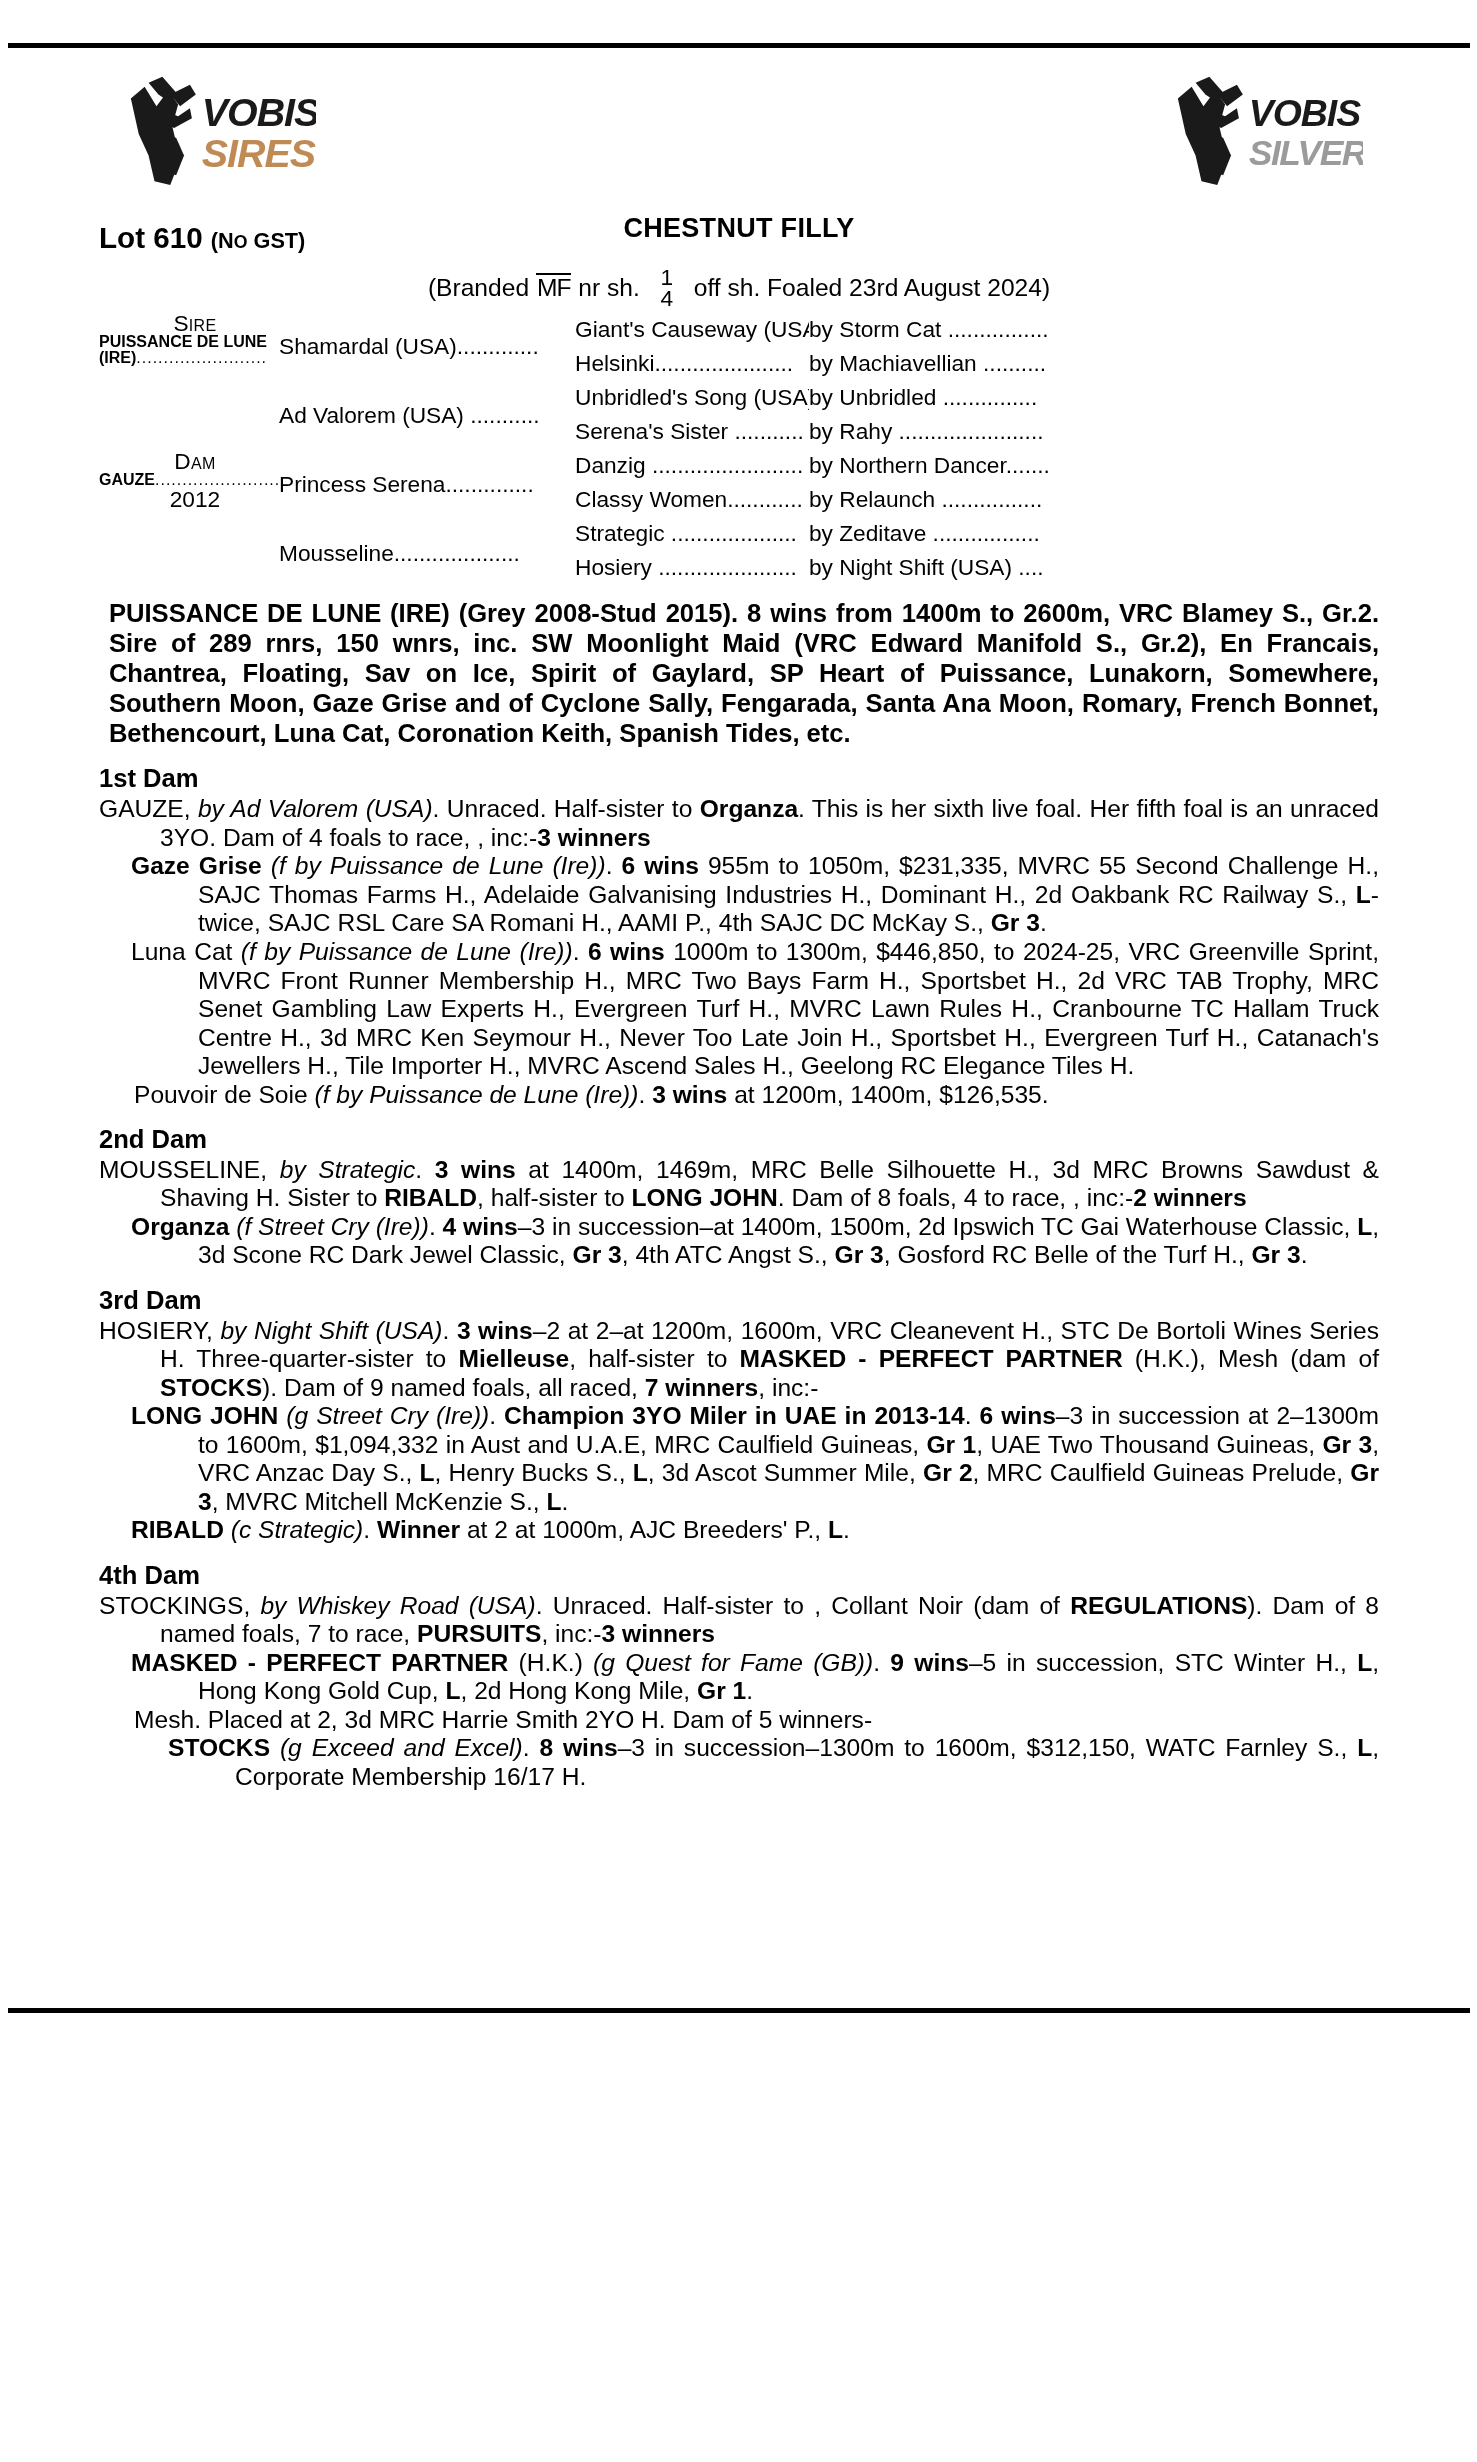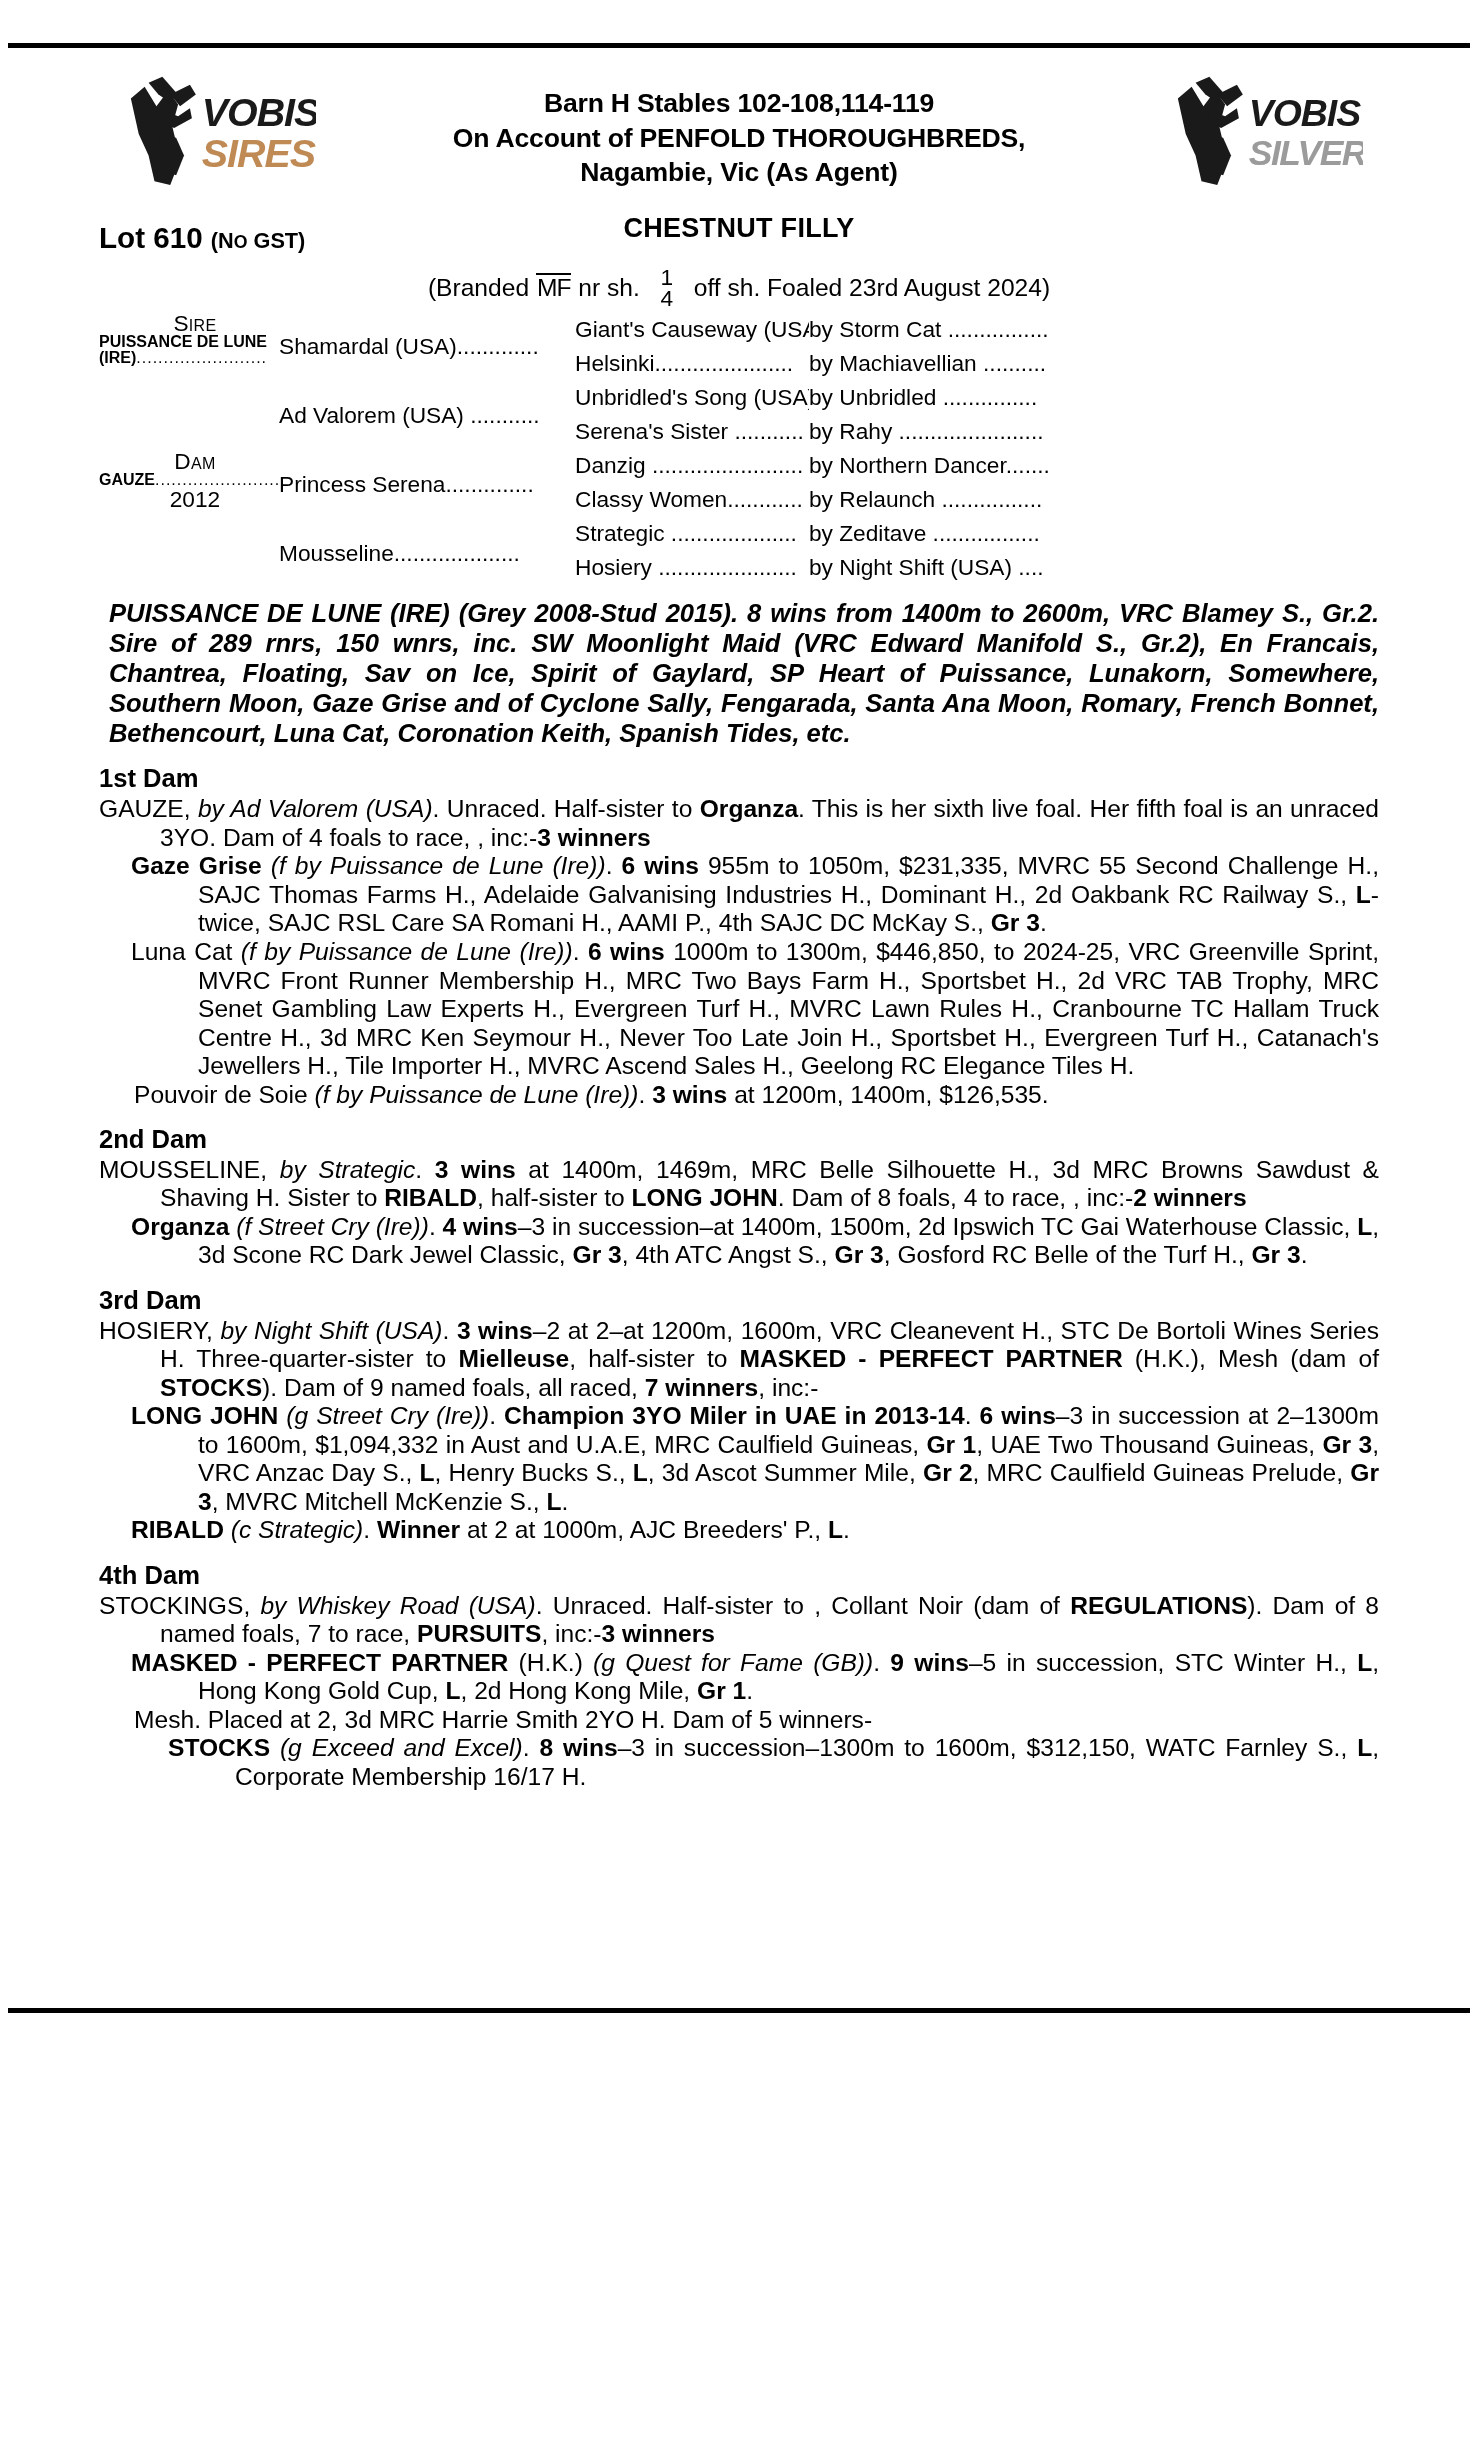--- a/index.html
+++ b/index.html
@@ -152,21 +152,20 @@
     overflow: hidden;
   }
   .g2 > div { height: 69px; line-height: 69px; }
   .g3 { }
   .g3row { display: grid; grid-template-columns: 234px 1fr; height: 34px; line-height: 34px; }
   .g3row > span { white-space: nowrap; overflow: hidden; }
 
   
   .sire-summary {
     margin-top: 9.9px;
-    font-style: italic;
     font-weight: bold;
     font-size: 25.6px;
     line-height: 1.18;
     text-align: justify;
     text-justify: inter-word;
     padding-left: 9.9px;
   }
 
   
   .dam-head {
@@ -207,25 +206,20 @@
             <path d="M30 18 L44 12 L58 28 L52 38 L40 30 Z"></path>
             <path d="M52 30 L72 20 L78 30 L62 42 Z"></path>
             <path d="M44 46 L60 52 L72 44 L74 54 L56 64 L42 58 Z"></path>
             <path d="M40 70 L58 74 L66 92 L58 112 L46 108 L42 88 Z"></path>
           </g>
           <text x="84" y="62" font-family="'Liberation Sans',sans-serif" font-size="40" font-weight="bold" font-style="italic" fill="#1a1a1a" letter-spacing="-1">VOBIS</text>
           <text x="84" y="104" font-family="'Liberation Sans',sans-serif" font-size="40" font-weight="bold" font-style="italic" fill="#c08a55" letter-spacing="-1">SIRES</text>
         </svg>
       </div>
 
-      <div class="consignor">
-        <div>Barn H Stables 102-108,114-119</div>
-        <div>On Account of PENFOLD THOROUGHBREDS,</div>
-        <div>Nagambie, Vic (As Agent)</div>
-      </div>
 
       <div class="logo logo-right">
         <svg viewBox="0 0 200 130" xmlns="http://www.w3.org/2000/svg">
           <g fill="#1a1a1a">
             <path d="M12 34 L26 22 L38 42 L50 26 L60 40 L54 62 L62 96 L52 122 L36 118 L30 92 L20 70 Z"></path>
             <path d="M30 18 L44 12 L58 28 L52 38 L40 30 Z"></path>
             <path d="M52 30 L72 20 L78 30 L62 42 Z"></path>
             <path d="M44 46 L60 52 L72 44 L74 54 L56 64 L42 58 Z"></path>
             <path d="M40 70 L58 74 L66 92 L58 112 L46 108 L42 88 Z"></path>
           </g>

